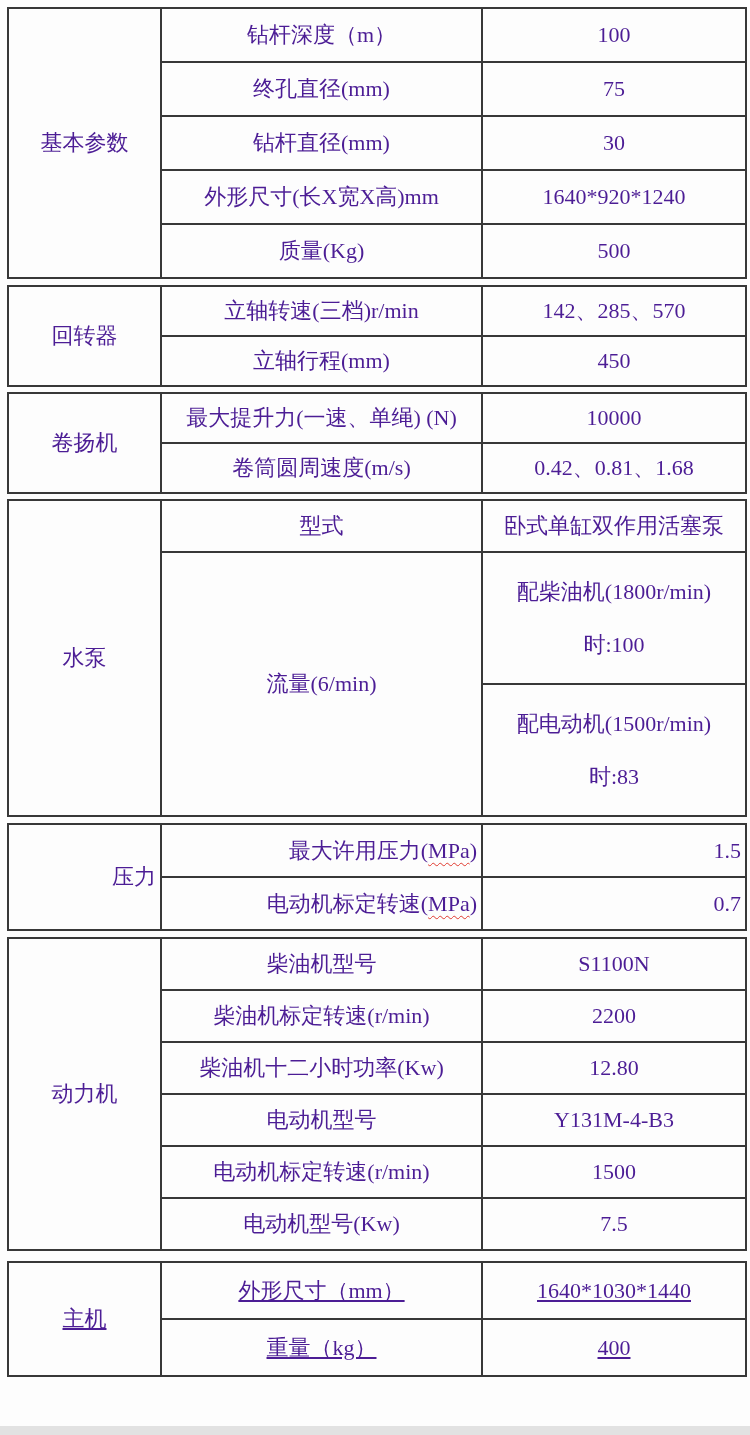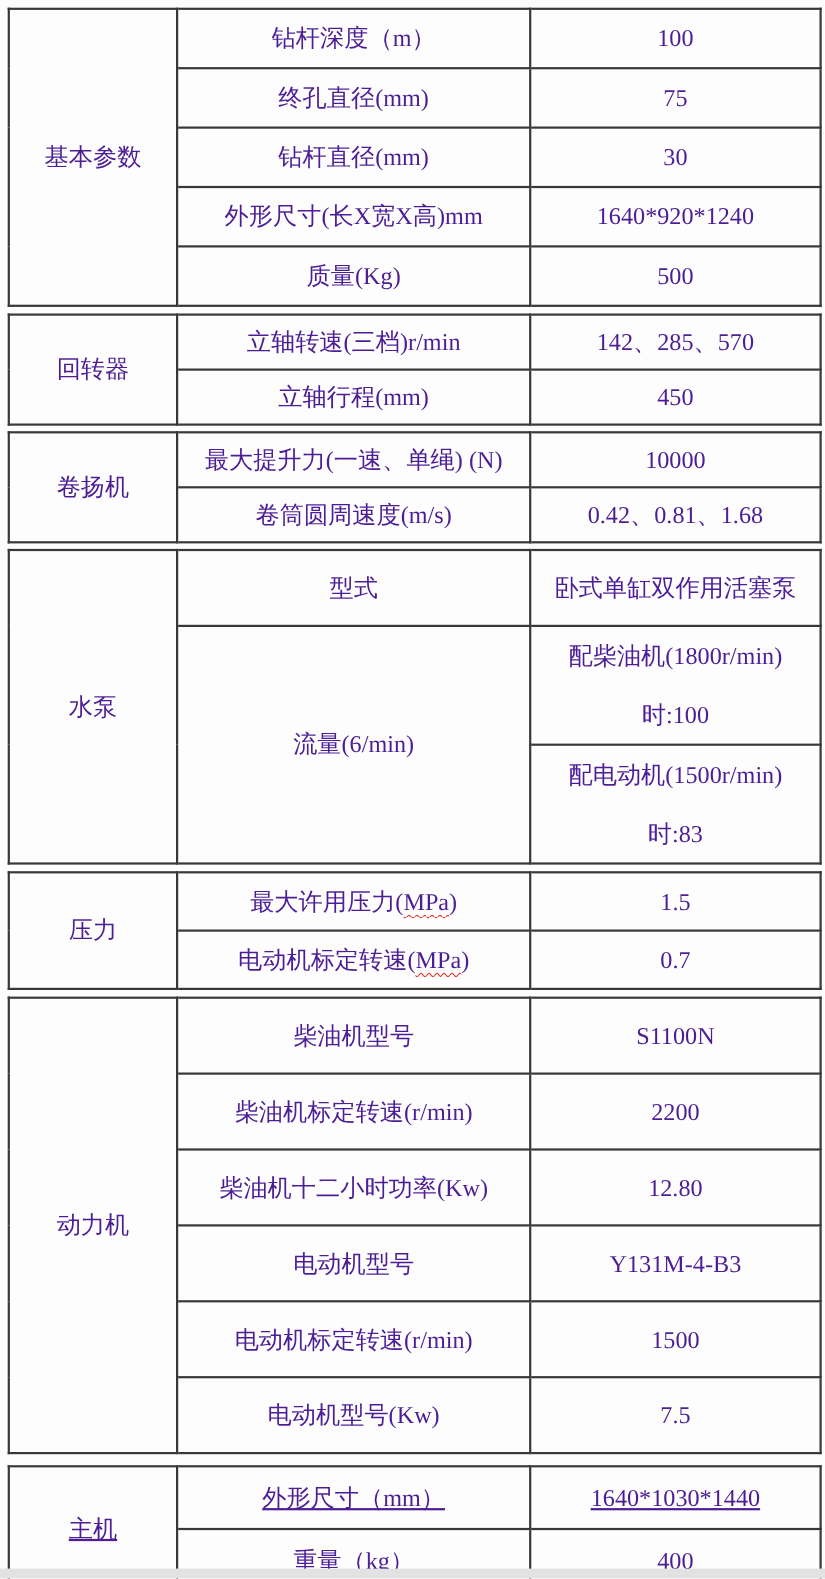--- a/index.html
+++ b/index.html
@@ -38,25 +38,25 @@
     line-height: 1.25;
     padding: 0 4px;
     overflow: hidden;
   }
   .col-group { width: 153px; }
   .col-param { width: 321px; }
   .col-value { width: 264px; }
   .h54  { height: 54px; }
   .h50  { height: 50px; }
   .h51  { height: 51px; }
-  .h52  { height: 69px; }
-  .h53  { height: 53px; }
+  .h52  { height: 52px; }
+  .h53  { height: 53px; text-align: right; }
   .h57  { height: 57px; text-decoration: underline; }
   .h107 { height: 107px; }
-  .two-line { line-height: 53px; padding: 0 2px; }
+  .two-line { line-height: 53px; padding: 12px 2px; }
   .squiggle {
     text-decoration-line: underline;
     text-decoration-style: wavy;
     text-decoration-color: #e03a2f;
     text-decoration-thickness: 1px;
     text-underline-offset: 4px;
   }
   .bottom-strip {
     position: absolute;
     left: 0;

